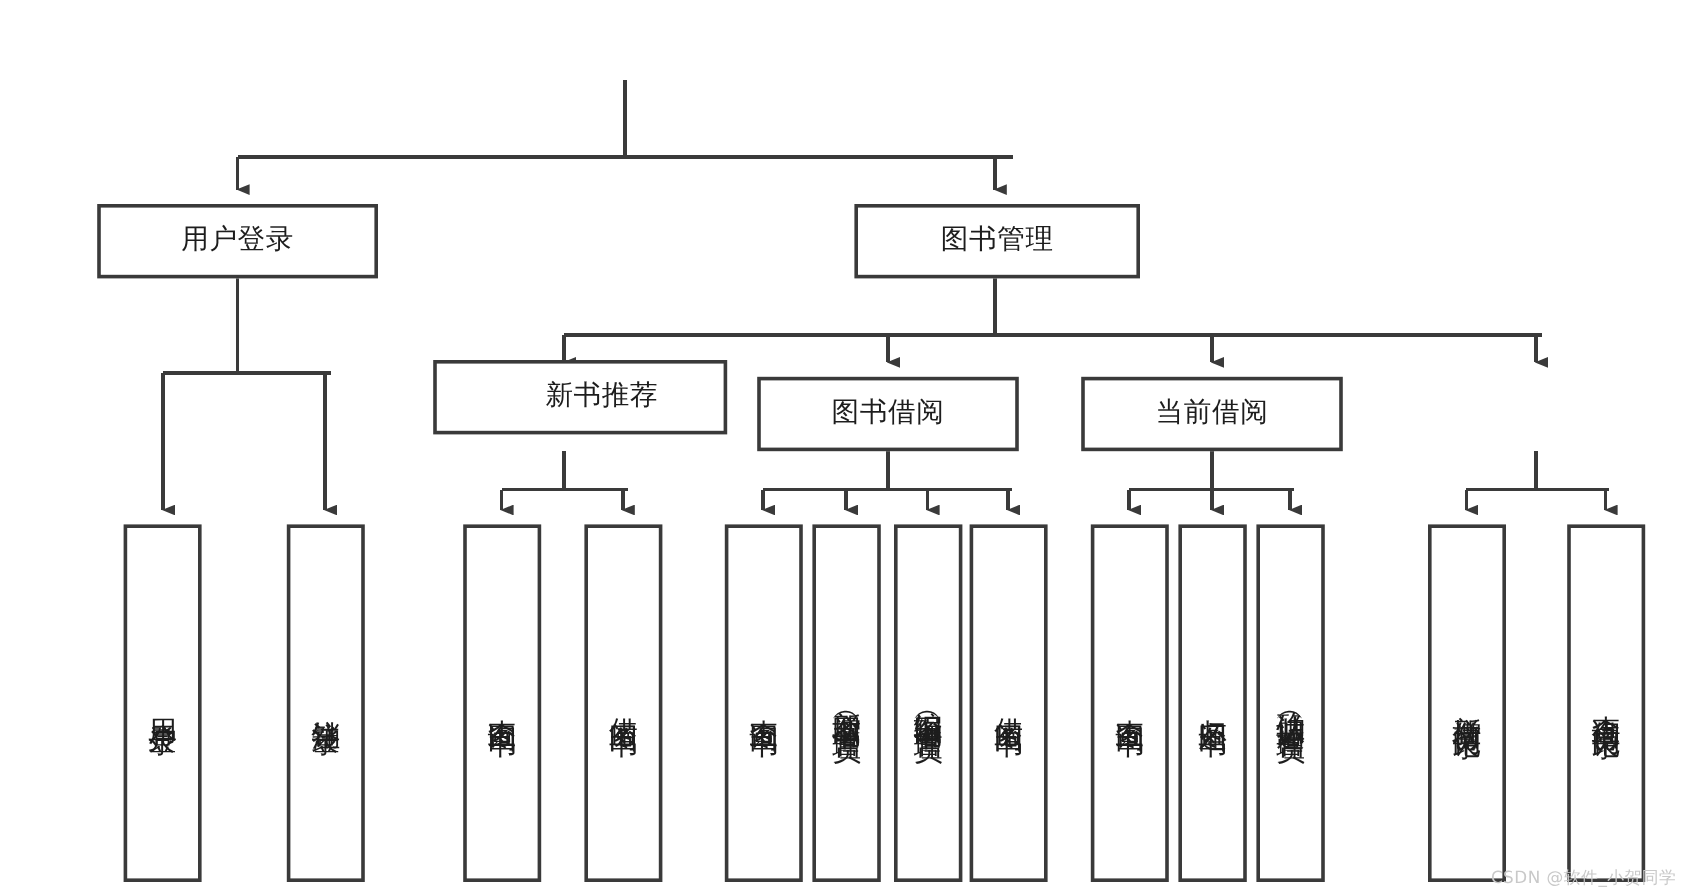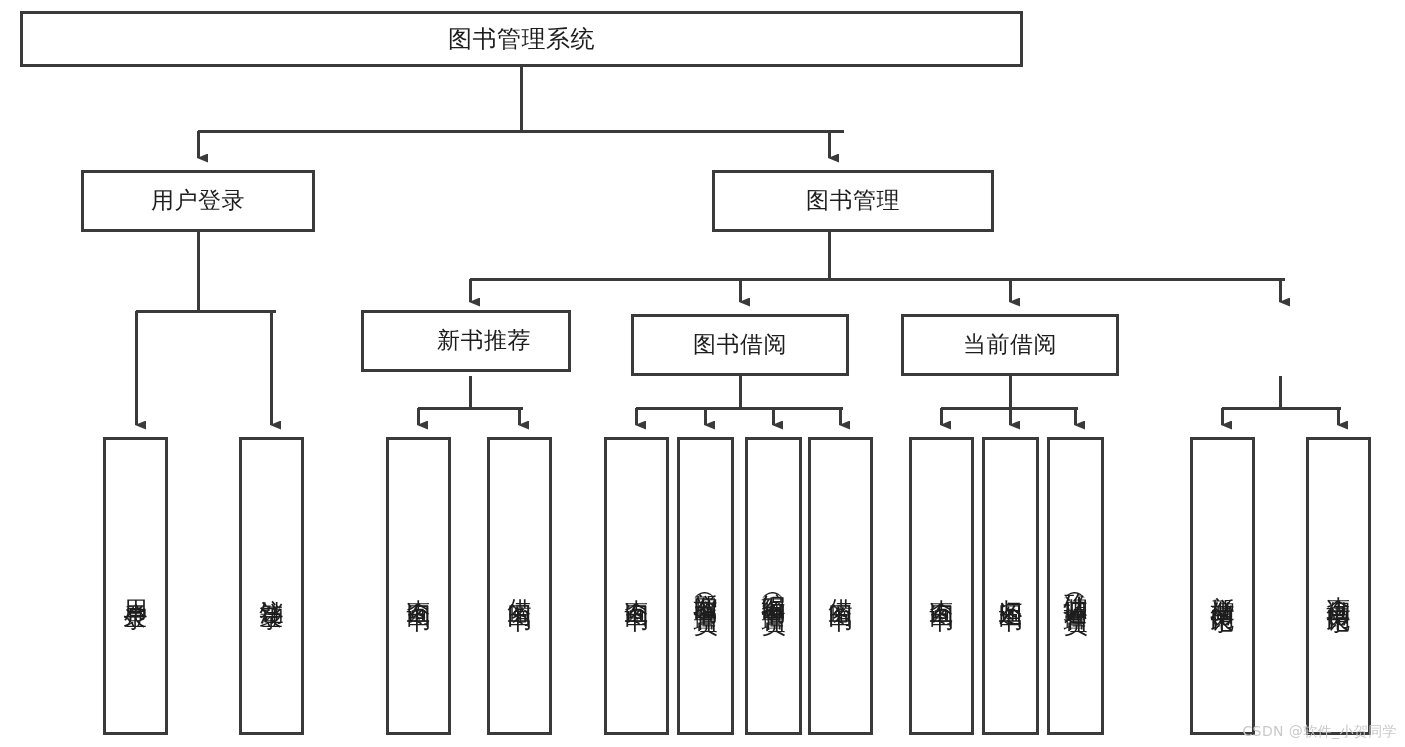--- a/index.html
+++ b/index.html
@@ -119,32 +119,29 @@
       <path d="M1010,408 L1010,425" marker-end="url(#arrowhead)"></path>
       <path d="M1075,408 L1075,425" marker-end="url(#arrowhead)"></path>
 
       <path d="M1280,376 L1280,408"></path>
       <path d="M1222,408 L1341,408"></path>
       <path d="M1222,408 L1222,425" marker-end="url(#arrowhead)"></path>
       <path d="M1338,408 L1338,425" marker-end="url(#arrowhead)"></path>
     </g>
   </svg>
 
-  <div class="node-box root horizontal" style="left:20px; top:11px; width:1003px; height:56px;">
-    <span class="node-label">图书管理系统</span>
-  </div>
 
   <div class="node-box horizontal" style="left:81px; top:170px; width:234px; height:62px;">
     <span class="node-label">用户登录</span>
   </div>
-  <div class="node-box horizontal" style="left:712px; top:170px; width:282px; height:62px;">
+  <div class="node-box horizontal" style="left:712px; top:170px; width:238px; height:62px;">
     <span class="node-label">图书管理</span>
   </div>
 
-  <div class="node-box horizontal" style="left:361px; top:310px; width:210px; height:62px;padding-left:36px;">
+  <div class="node-box horizontal" style="left:361px; top:300px; width:245px; height:62px;padding-left:36px;">
     <span class="node-label">新书推荐</span>
   </div>
   <div class="node-box horizontal" style="left:631px; top:314px; width:218px; height:62px;">
     <span class="node-label">图书借阅</span>
   </div>
   <div class="node-box horizontal" style="left:901px; top:314px; width:218px; height:62px;">
     <span class="node-label">当前借阅</span>
   </div>
 
   <div class="node-box vertical" style="left:103px; top:437px; width:65px; height:298px;">

